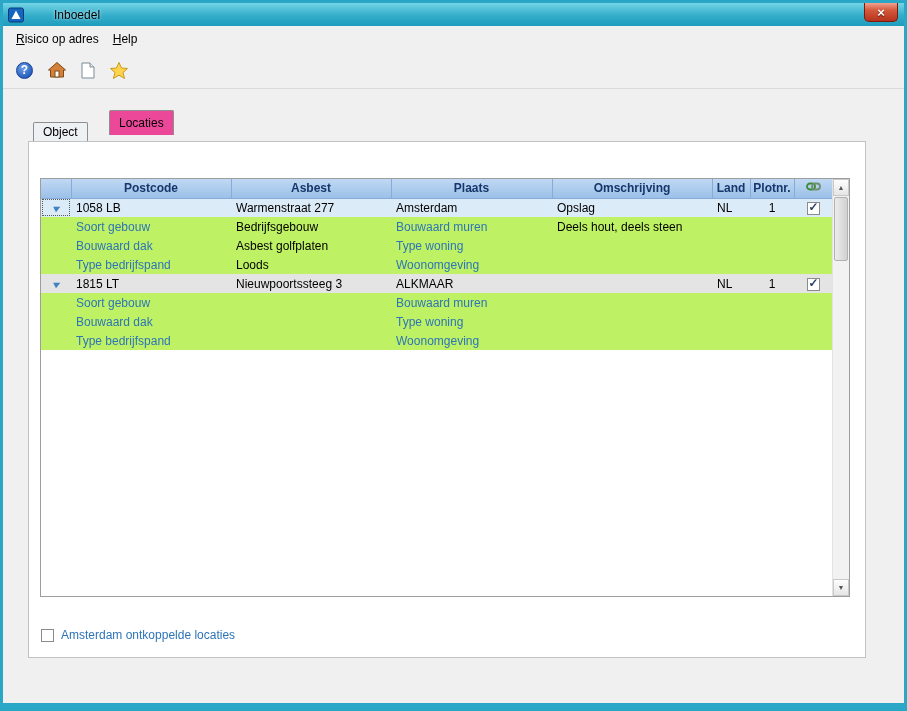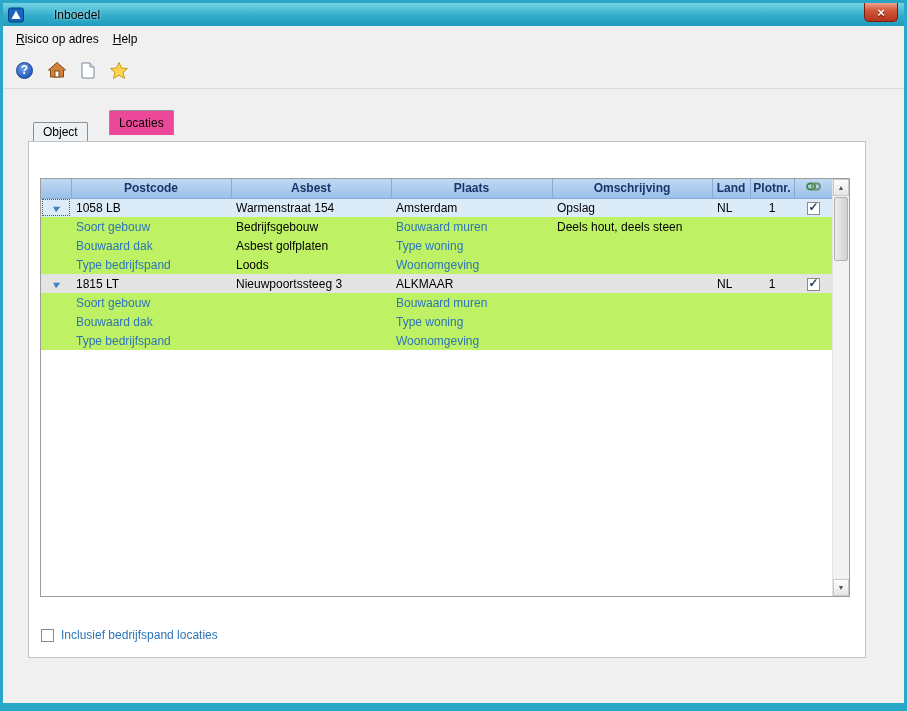--- a/index.html
+++ b/index.html
@@ -155,21 +155,21 @@
                   <th class="col-link"><svg width="15" height="11" viewBox="0 0 15 11">
                       <rect x="1" y="2.5" rx="3" ry="3" width="8" height="6" fill="none" stroke="#3a8a3a" stroke-width="1.8"></rect>
                       <rect x="6" y="2.5" rx="3" ry="3" width="8" height="6" fill="none" stroke="#6f8f6f" stroke-width="1.8"></rect>
                     </svg></th>
                 </tr>
             </thead>
             <tbody>
                 <tr class="main-row style-blue">
                   <td class="col-expand focused"><span class="expand-arrow">▼</span></td>
                   <td class="col-postcode">1058 LB</td>
-                  <td class="col-adres">Warmenstraat 154</td>
+                  <td class="col-adres">Warmenstraat 277</td>
                   <td class="col-plaats">Amsterdam</td>
                   <td class="col-omschrijving">Opslag</td>
                   <td class="col-land">NL</td>
                   <td class="col-plotnr">1</td>
                   <td class="col-link"><span class="cb checked"></span></td>
                 </tr>
                 <tr class="detail-row">
                   <td class="col-expand"></td>
                   <td class="col-postcode lbl">Soort gebouw</td>
                   <td class="col-adres">Bedrijfsgebouw</td>
@@ -244,19 +244,19 @@
 
           <div class="scrollbar">
             <div class="sb-btn sb-up">▲</div>
             <div class="sb-thumb"></div>
             <div class="sb-btn sb-down">▼</div>
           </div>
         </div>
 
         <div class="footer-check">
           <span class="cb2"></span>
-          <span>Inclusief bedrijfspand locaties</span>
+          <span>Amsterdam ontkoppelde locaties</span>
         </div>
 
       </div>
     </div>
   </div>
 </div>
 
 </body></html>

